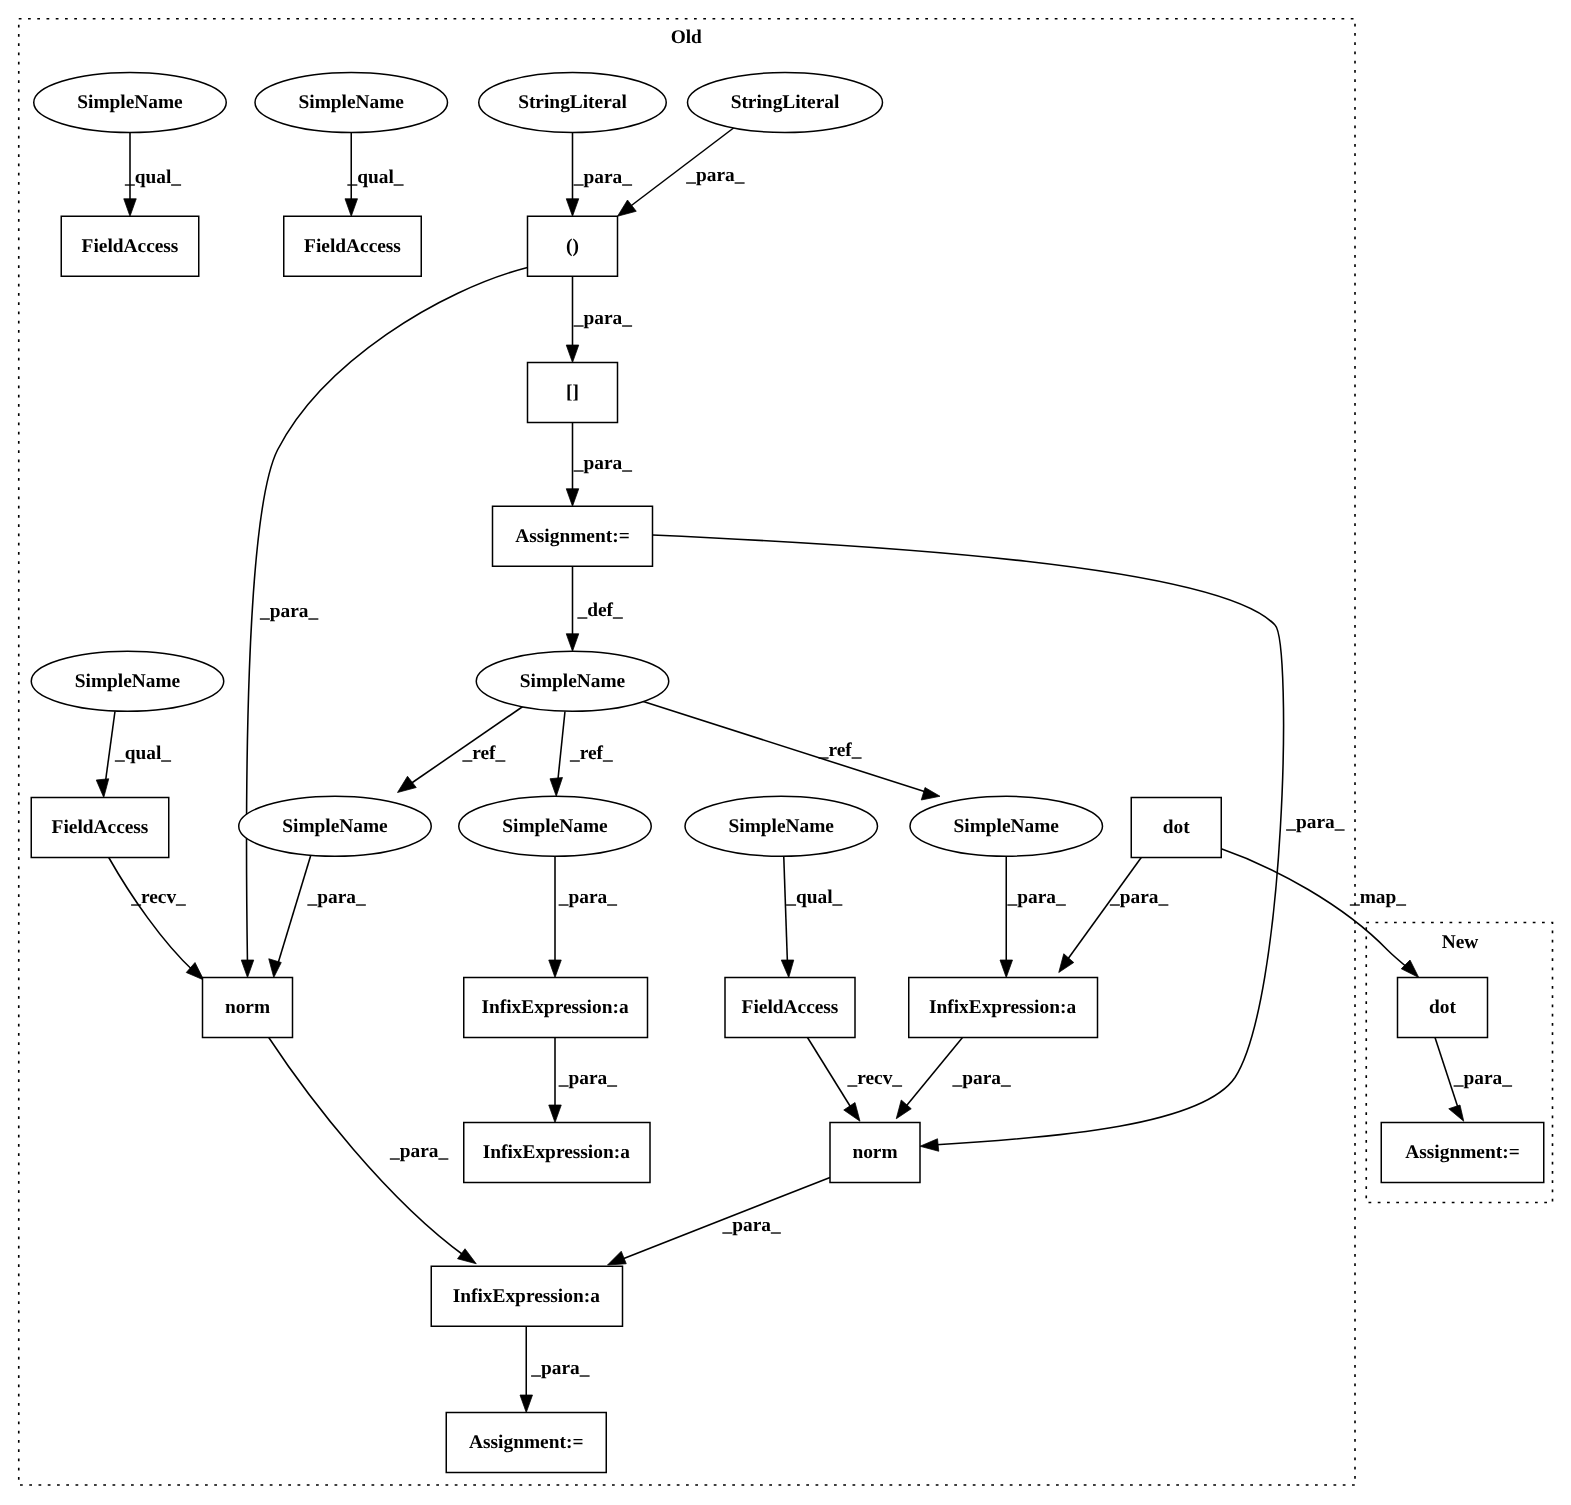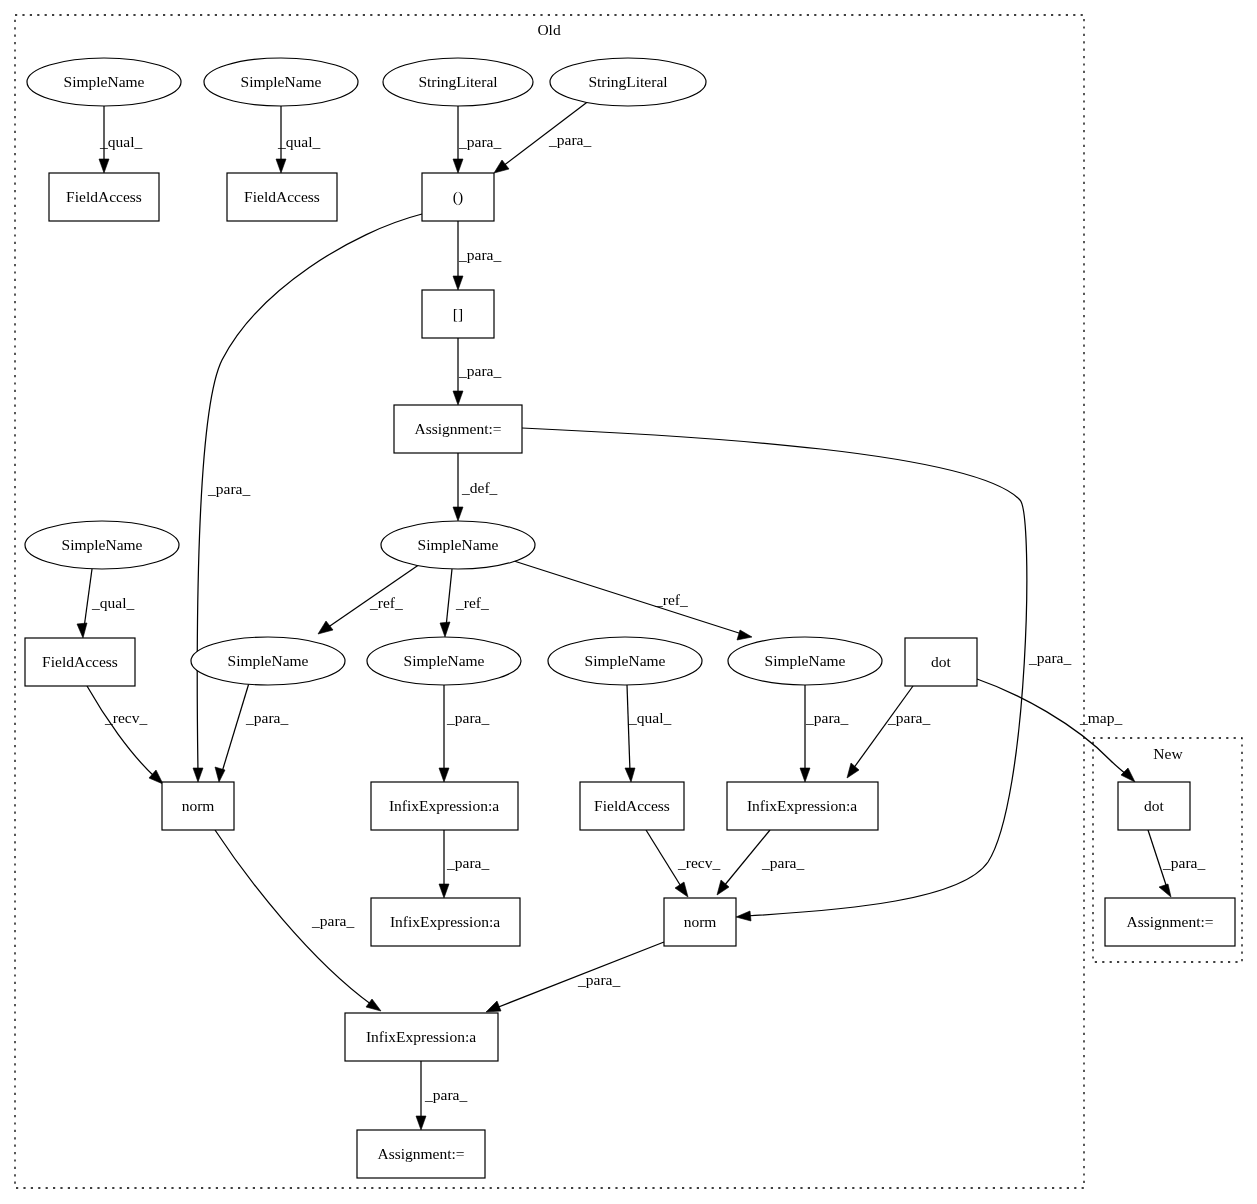--- a/index.html
+++ b/index.html
@@ -6,20 +6,21 @@
     margin: 0;
     padding: 0;
     background: #ffffff;
   }
   #canvas {
     position: relative;
     width: 1257px;
     height: 1204px;
     background: #ffffff;
     font-family: "Liberation Serif", "DejaVu Serif", serif;
+    font-weight: bold;
   }
   svg.graph {
     display: block;
     width: 1257px;
     height: 1204px;
   }
   .node-shape {
     fill: #ffffff;
     stroke: #000000;
     stroke-width: 1.2;

